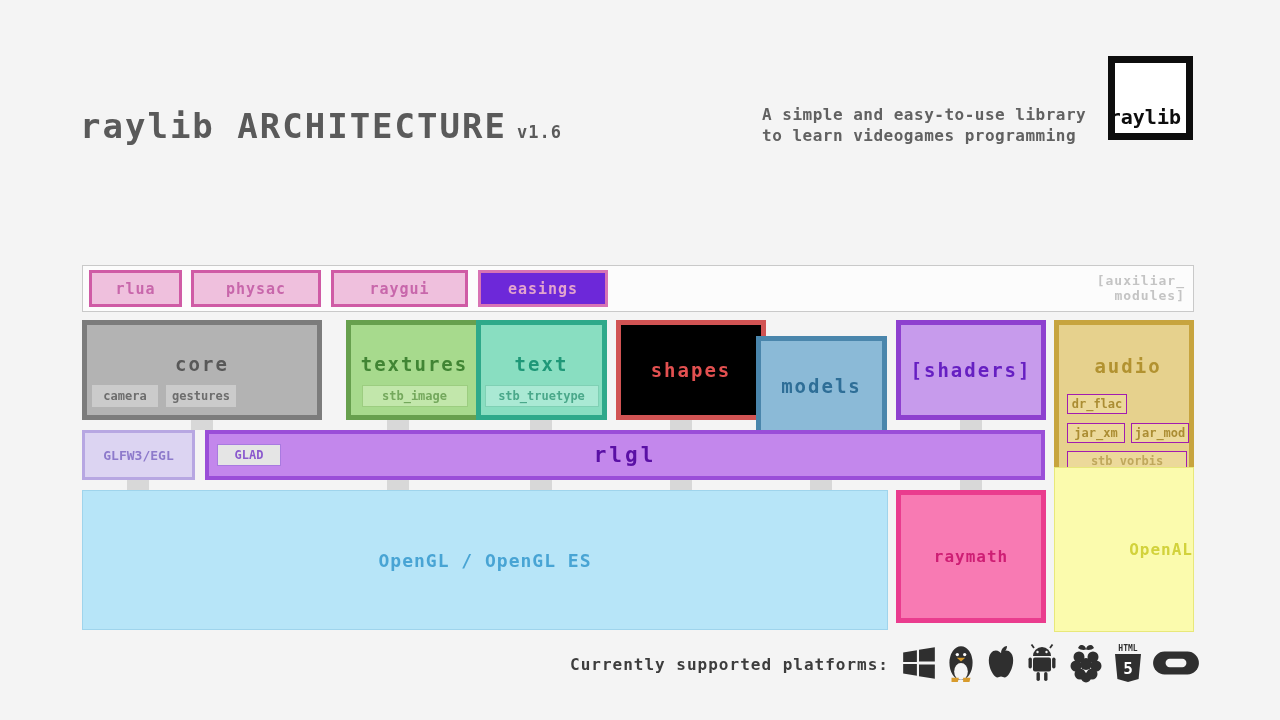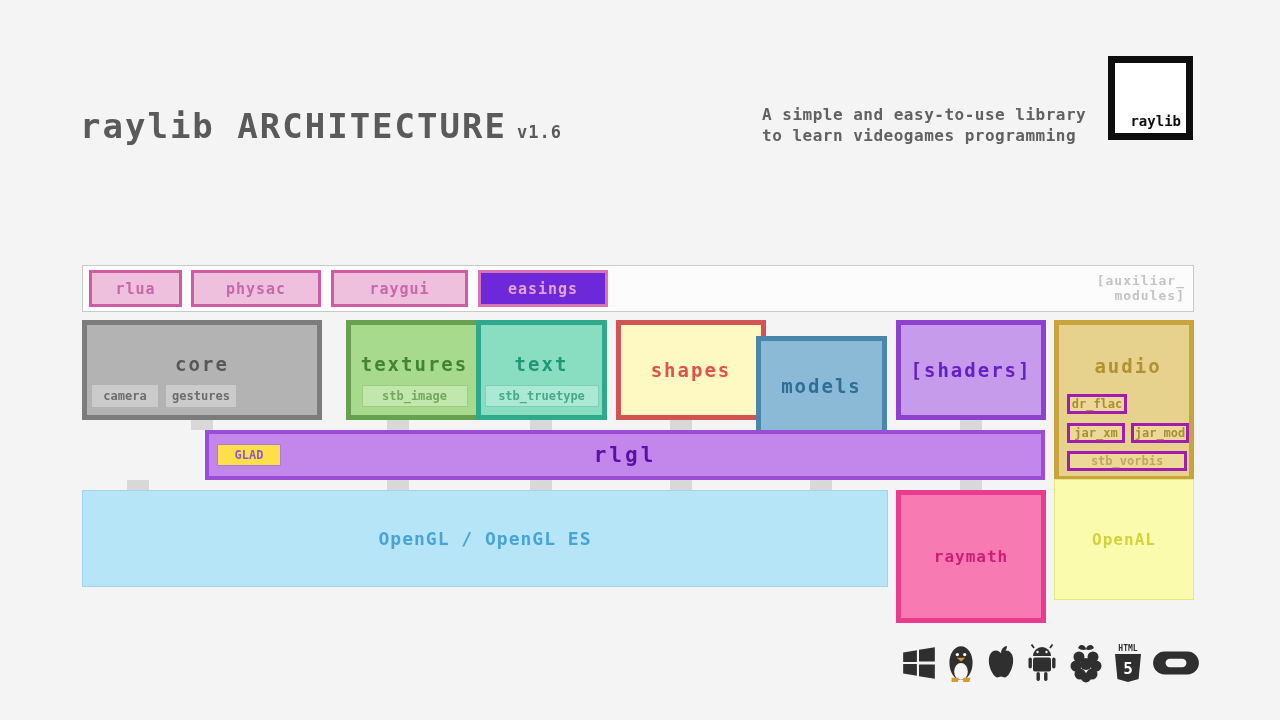--- a/index.html
+++ b/index.html
@@ -9,21 +9,21 @@
     background:#f4f4f4; overflow:hidden;
     font-family:"DejaVu Sans Mono","Liberation Mono",monospace;
   }
   .abs { position:absolute; }
 
   
   #title { left:80px; top:106px; font-size:34px; font-weight:bold; color:#5a5a5a; letter-spacing:2px; white-space:nowrap; }
   #version { font-size:17px; margin-left:10px; letter-spacing:1px; }
   #tagline { left:762px; top:104px; font-size:16px; font-weight:bold; color:#616161; line-height:21px; letter-spacing:0.5px; }
   #logo { left:1108px; top:56px; width:85px; height:84px; border:7px solid #0d0d0d; background:#ffffff; }
-  #logo-text { position:absolute; right:5px; bottom:4px; font-size:14px; font-weight:bold; color:#0d0d0d; }
+  #logo-text { position:absolute; right:5px; bottom:4px; font-size:20px; font-weight:bold; color:#0d0d0d; }
 
   
   #banner { left:82px; top:158px; width:1112px; height:98px; background:#c8f0c6;
     display:flex; align-items:center; justify-content:center;
     color:#94da90; font-size:19px; font-weight:bold; letter-spacing:4px; }
 
   
   #aux-row { left:82px; top:265px; width:1112px; height:47px; background:#fcfcfc; border:1px solid #c9c9c9; }
   .aux-box { position:absolute; top:4px; height:37px; border:3px solid #cf5ba5; background:#efc0dd;
     color:#c867ab; font-size:15px; font-weight:bold; letter-spacing:1px;
@@ -44,55 +44,55 @@
   #box-core .badge { background:#cbcbcb; color:#6d6d6d; bottom:8px; }
 
   #box-textures { left:330px; top:320px; width:137px; height:100px; border:5px solid #67a04e; background:#a7da8d;margin-left:16px; }
   #box-textures .mlabel { color:#418534; margin-top:28px; }
   #box-textures .badge { background:#c2e7ab; border:1px solid #9ccd80; color:#74a85c; bottom:8px; left:50%; transform:translateX(-50%); width:106px; }
 
   #box-text { left:476px; top:320px; width:131px; height:100px; border:5px solid #2ea98a; background:#89dec1; }
   #box-text .mlabel { color:#1f9878; margin-top:28px; }
   #box-text .badge { background:#aae9d4; border:1px solid #7fd0b4; color:#4aa88a; bottom:8px; left:50%; transform:translateX(-50%); width:114px; }
 
-  #box-shapes { left:616px; top:320px; width:150px; height:100px; border:5px solid #d15353; background:#fef9c3; }
+  #box-shapes { left:616px; top:320px; width:150px; height:100px; border:5px solid #d15353; background:#000000; }
   #box-shapes .mlabel { color:#e25050; }
 
   #box-models { left:756px; top:320px; width:131px; height:100px; border:5px solid #4a86ac; background:#8bbad7;margin-top:16px; }
   #box-models .mlabel { color:#2e6e97; }
 
   #box-shaders { left:896px; top:320px; width:150px; height:100px; border:5px solid #8e40cf; background:#c79bec; }
   #box-shaders .mlabel { color:#661fc2; }
 
   #box-audio { left:1054px; top:320px; width:140px; height:161px; border:5px solid #c7a43e; background:#e6d18d; }
   #box-audio .mlabel { color:#b29230; margin-top:30px;padding-left:8px; }
-  #box-audio .badge { background:#ecd99a; border:3px solid #a21caf; color:#ab8d33; height:20px; }
+  #box-audio .badge { background:#ecd99a; border:1px solid #a21caf; color:#ab8d33; height:20px; }
   #badge-drflac { left:8px; top:69px; width:60px; }
   #badge-jarxm { left:8px; top:98px; width:58px; }
   #badge-jarmod { left:72px; top:98px; width:58px; }
   #badge-stbvorbis { left:8px; top:126px; width:120px; color:#bfa75c !important; }
 
   
   #box-glfw { left:82px; top:430px; width:113px; height:50px; border:3px solid #b7a7e2; background:#dcd4f2;
     display:flex; align-items:center; justify-content:center; color:#8d7acb; font-size:13px; font-weight:bold; }
   #box-rlgl { left:205px; top:430px; width:840px; height:50px; border:4px solid #9a4ed8; background:#c387ec;
     display:flex; align-items:center; justify-content:center; }
   #box-rlgl .mlabel { color:#5a10a5; font-size:21px; letter-spacing:3px; }
   #badge-glad { left:8px; top:50%; transform:translateY(-50%); width:64px;
-    background:#fde047; border:1px solid #a97ae0; color:#8b5ace; }
-
-  
-  #box-opengl { left:82px; top:490px; width:806px; height:97px; background:#b7e5f8; border:1px solid #9fd4ec;
+    background:#e5e5e5; border:1px solid #a97ae0; color:#8b5ace; }
+
+  
+  #box-opengl { left:82px; top:490px; width:806px; height:140px; background:#b7e5f8; border:1px solid #9fd4ec;
     display:flex; align-items:center; justify-content:center; }
   #box-opengl .mlabel { color:#48a4d4; font-size:18px; letter-spacing:1px; }
   #box-raymath { left:896px; top:490px; width:150px; height:133px; border:5px solid #ea3c8e; background:#f87ab3;
     display:flex; align-items:center; justify-content:center; }
   #box-raymath .mlabel { color:#ce1e74; font-size:16px; letter-spacing:1px; }
-  #box-openal { left:1054px; top:479px; width:140px; height:121px; border:1px solid #e8e87a; background:#fbfbad;
-    display:flex; align-items:center; justify-content:center; }
+  #box-openal { left:1054px; top:467px; width:140px; height:165px; border:1px solid #e8e87a; background:#fbfbad;
+    display:flex; align-items:center; justify-content:flex-end; }
   #box-openal .mlabel { color:#d2d23c; font-size:16px; letter-spacing:1px; }
 
   
   .conn { position:absolute; width:22px; height:10px; background:#d8d8d8; }
 
   
   #platforms-label { left:570px; top:655px; font-size:16px; font-weight:bold; color:#3d3d3d; letter-spacing:1px; }
   #platform-icons { left:899px; top:641px; display:flex; align-items:center; gap:5px; height:44px; }
   #platform-icons svg { display:block; }
   .ink { fill:#2f2f2f; }
@@ -176,35 +176,39 @@
   </div>
 
   <div class="module" id="box-audio">
     <div class="mlabel">audio</div>
     <div class="badge" id="badge-drflac">dr_flac</div>
     <div class="badge" id="badge-jarxm">jar_xm</div>
     <div class="badge" id="badge-jarmod">jar_mod</div>
     <div class="badge" id="badge-stbvorbis">stb_vorbis</div>
   </div>
 
+  <div class="module" id="box-glfw">
+    <span>GLFW3/EGL</span>
+  </div>
   <div class="module" id="box-rlgl">
     <div class="mlabel">rlgl</div>
     <div class="badge" id="badge-glad">GLAD</div>
   </div>
 
   <div class="module" id="box-opengl">
     <div class="mlabel">OpenGL / OpenGL ES</div>
   </div>
   <div class="module" id="box-raymath">
     <div class="mlabel">raymath</div>
   </div>
   <div class="module" id="box-openal">
     <div class="mlabel">OpenAL</div>
   </div>
 
+  <div class="abs" id="platforms-label">Currently supported platforms:</div>
 
   <div class="abs" id="platform-icons">
 
     <svg width="40" height="38" viewBox="0 0 36 36">
       <path class="ink" d="M3 8l13-2v11H3zM18 5.5L33 3v13.5H18zM3 19h13v11l-13-2zM18 19.5H33V33l-15-2.5z"></path>
     </svg>
 
     <svg width="34" height="40" viewBox="0 0 32 38">
       <ellipse cx="16" cy="19" rx="11" ry="16" fill="#2f2f2f"></ellipse>
       <ellipse cx="16" cy="27" rx="6.5" ry="8" fill="#f4f4f4"></ellipse>

